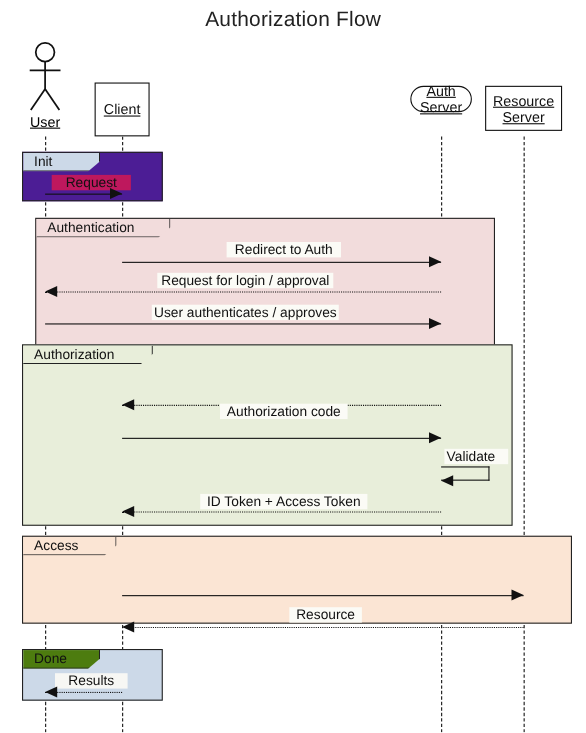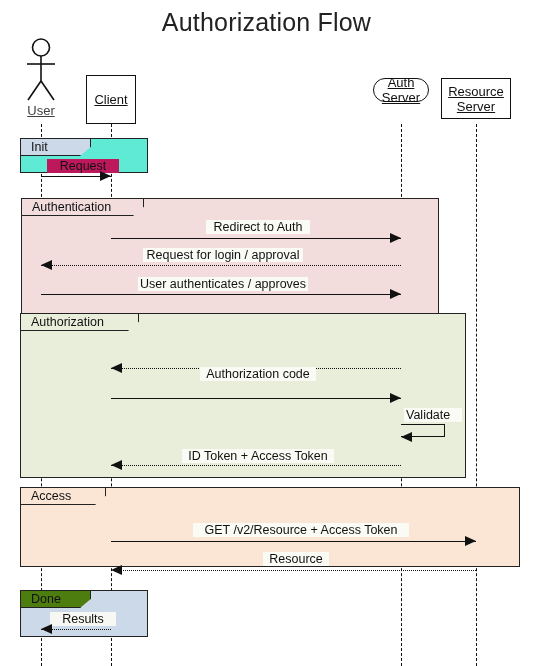--- a/index.html
+++ b/index.html
@@ -20,21 +20,21 @@
     overflow: hidden;
   }
 
   
   .diagram-title {
     position: absolute;
     left: 0;
     top: 8px;
     width: 533px;
     text-align: center;
-    font-size: 25px;
+    font-size: 19px;
     color: #222222;
     letter-spacing: .2px;
   }
 
   
   .lifeline {
     position: absolute;
     width: 0;
     border-left: 1px dashed #111111;
     z-index: 1;
@@ -61,21 +61,21 @@
   }
 
   .actor {
     position: absolute;
     z-index: 4;
   }
   .actor-label {
     position: absolute;
     text-align: center;
     font-size: 13px;
-    color: #404040;
+    color: #000000;
     text-decoration: underline;
     white-space: nowrap;
     z-index: 4;
   }
 
   
   .fragment {
     position: absolute;
     box-sizing: border-box;
     border: 1.6px solid #222222;
@@ -178,29 +178,29 @@
   <div class="participant-box" style="left:373px; top:78px; width:56px; height:24px;border-radius:18px;">
     <span class="pname-line">Auth</span>
     <span class="pname-line">Server</span>
   </div>
 
   <div class="participant-box" style="left:441px; top:78px; width:70px; height:41px;">
     <span class="pname-line">Resource</span>
     <span class="pname-line">Server</span>
   </div>
 
-  <div class="fragment" style="left:20px; top:138px; width:128px; height:35px; background:#5eead4;">
+  <div class="fragment" style="left:20px; top:138px; width:128px; height:45px; background:#4c1d95;">
     <div class="fragment-label" style="width:70px; background:#ccd9e8;">Init</div>
   </div>
 
   <div class="msg-label" style="left:47px; top:159px; width:68px; background:#be185d;">Request</div>
   <div class="msg-line solid" style="left:41px; top:176px; width:70px;"></div>
   <div class="arrow-head right" style="left:100px; top:171px;"></div>
 
-  <div class="fragment" style="left:21px; top:198px; width:418px; height:135px; background:#f2dcdc;">
+  <div class="fragment" style="left:32px; top:198px; width:418px; height:135px; background:#f2dcdc;">
     <div class="fragment-label" style="width:122px; background:#f2dcdc;">Authentication</div>
   </div>
 
   <div class="msg-label" style="left:206px; top:220px; width:100px;">Redirect to Auth</div>
   <div class="msg-line solid" style="left:111px; top:238px; width:290px;"></div>
   <div class="arrow-head right" style="left:390px; top:233px;"></div>
 
   <div class="msg-label" style="left:143px; top:248px; width:156px;">Request for login / approval</div>
   <div class="msg-line dashed" style="left:41px; top:265px; width:360px;"></div>
   <div class="arrow-head left" style="left:41px; top:260px;"></div>
@@ -225,21 +225,20 @@
   <div class="arrow-head left" style="left:401px; top:432px;"></div>
 
   <div class="msg-label" style="left:182px; top:449px; width:148px;">ID Token + Access Token</div>
   <div class="msg-line dashed" style="left:111px; top:465px; width:290px;"></div>
   <div class="arrow-head left" style="left:111px; top:460px;"></div>
 
   <div class="fragment" style="left:20px; top:487px; width:500px; height:80px; background:#fbe5d4;">
     <div class="fragment-label" style="width:85px; background:#fbe5d4;">Access</div>
   </div>
 
-  <div class="msg-label" style="left:193px; top:523px; width:212px;">GET /v2/Resource + Access Token</div>
   <div class="msg-line solid" style="left:111px; top:541px; width:365px;"></div>
   <div class="arrow-head right" style="left:465px; top:536px;"></div>
 
   <div class="msg-label" style="left:263px; top:552px; width:62px;">Resource</div>
   <div class="msg-line dashed" style="left:111px; top:570px; width:365px;"></div>
   <div class="arrow-head left" style="left:111px; top:565px;"></div>
 
   <div class="fragment" style="left:20px; top:590px; width:128px; height:47px; background:#ccd9e8;">
     <div class="fragment-label" style="width:70px; background:#4d7c0f;">Done</div>
   </div>

